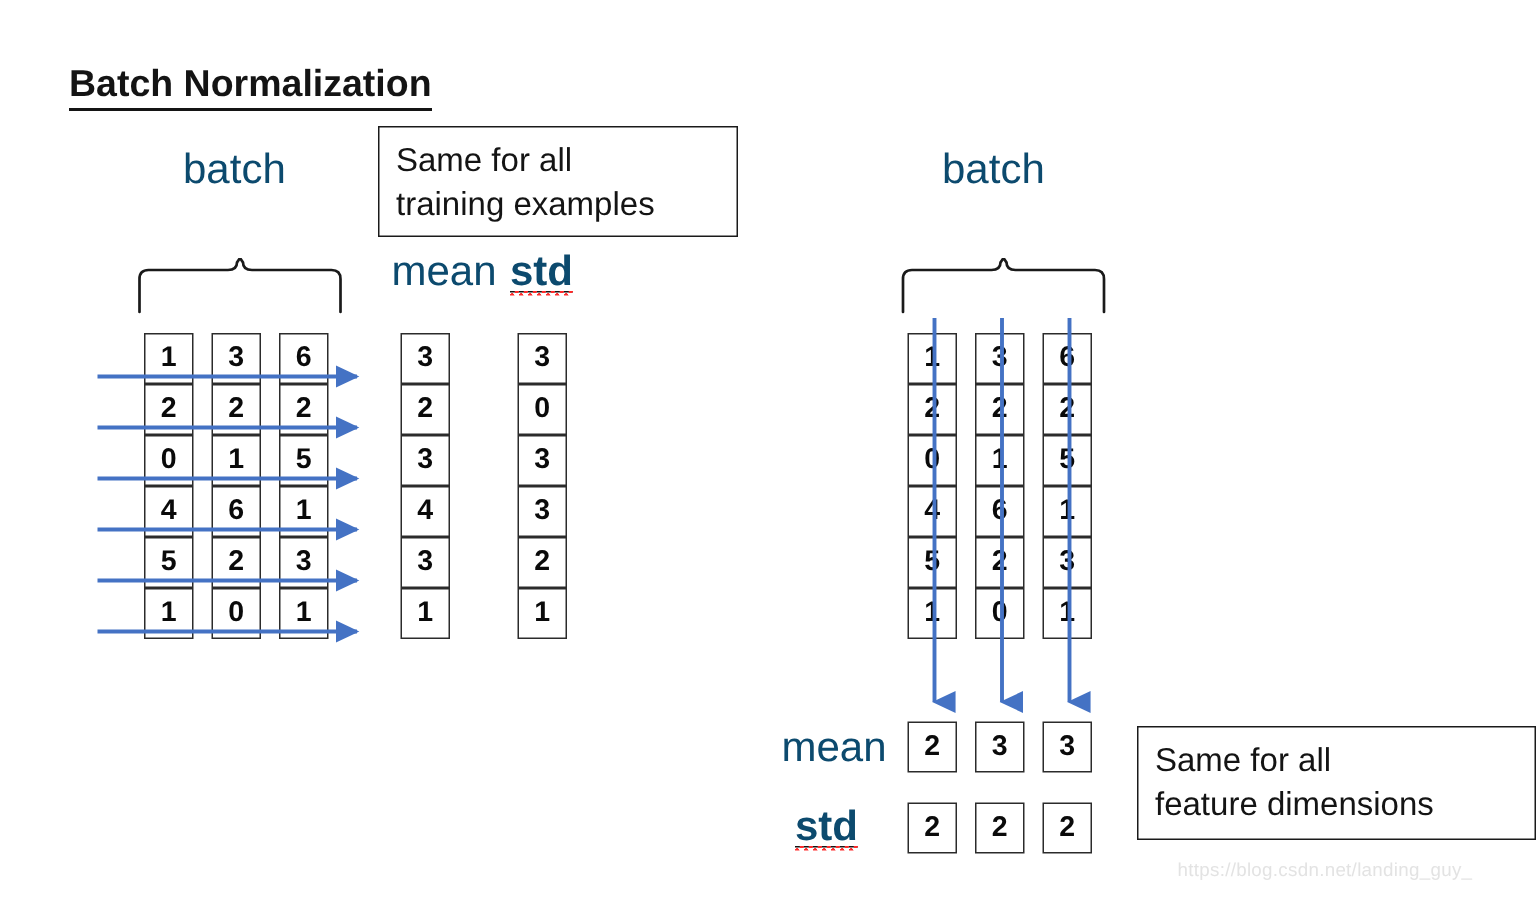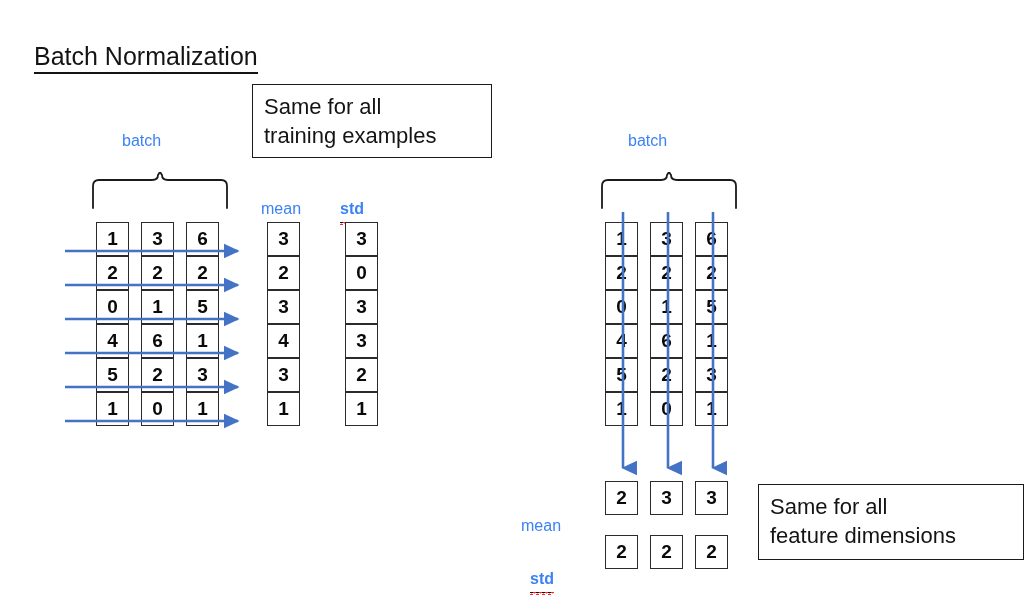--- a/index.html
+++ b/index.html
@@ -26,32 +26,31 @@
     position: absolute;
     font-size: 25px;
     font-weight: 400;
     color: #141414;
     letter-spacing: 0px;
     white-space: nowrap;
     border-bottom: 2px solid #141414;
     padding-bottom: 1px;
     line-height: 30px;
   }
-  #title-bn { left: 34px; top: 41px; }
+  #title-bn { left: 46px; top: 41px; font-weight: bold; }
   #title-ln { left: 570px; top: 41px; }
 
   
   .plain-label {
     position: absolute;
-    font-size: 16px;
+    font-size: 28px;
     font-weight: 400;
-    color: #3b82f6;
+    color: #0c4a6e;
     white-space: nowrap;
     line-height: 26px;
-    margin-top: 28px;
   }
   #label-batch-left  { left: 122px; top: 100px; }
   #label-batch-right { left: 628px; top: 100px; }
   #label-mean-left   { left: 261px; top: 168px; }
   #label-std-left    { left: 340px; top: 168px; }
   #label-mean-bottom { left: 521px; top: 485px; }
   #label-std-bottom  { left: 530px; top: 538px; }
 
   .spell {
     position: relative;
@@ -238,14 +237,15 @@
       <div class="cell" style="left: 650px; top: 392px; width: 33px; height: 34px;">0</div>
       <div class="cell" style="left: 695px; top: 392px; width: 33px; height: 34px;">1</div>
       <div class="cell" style="left: 605px; top: 481px; width: 33px; height: 34px;">2</div>
       <div class="cell" style="left: 650px; top: 481px; width: 33px; height: 34px;">3</div>
       <div class="cell" style="left: 695px; top: 481px; width: 33px; height: 34px;">3</div>
       <div class="cell" style="left: 605px; top: 535px; width: 33px; height: 34px;">2</div>
       <div class="cell" style="left: 650px; top: 535px; width: 33px; height: 34px;">2</div>
       <div class="cell" style="left: 695px; top: 535px; width: 33px; height: 34px;">2</div>
     </div>
 
+  <div id="watermark">https://blog.csdn.net/landing_guy_</div>
 
 </div>
 
 </body></html>

